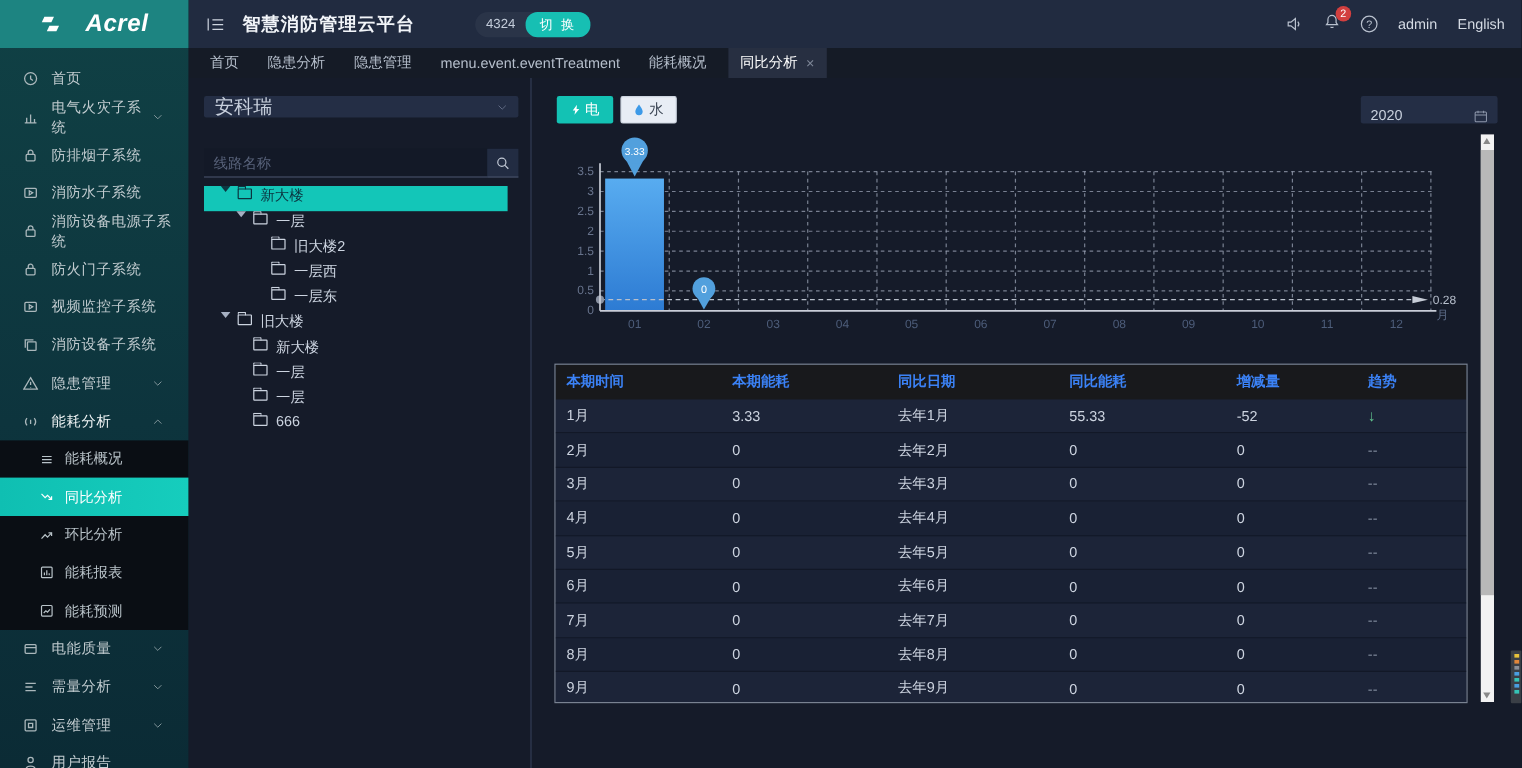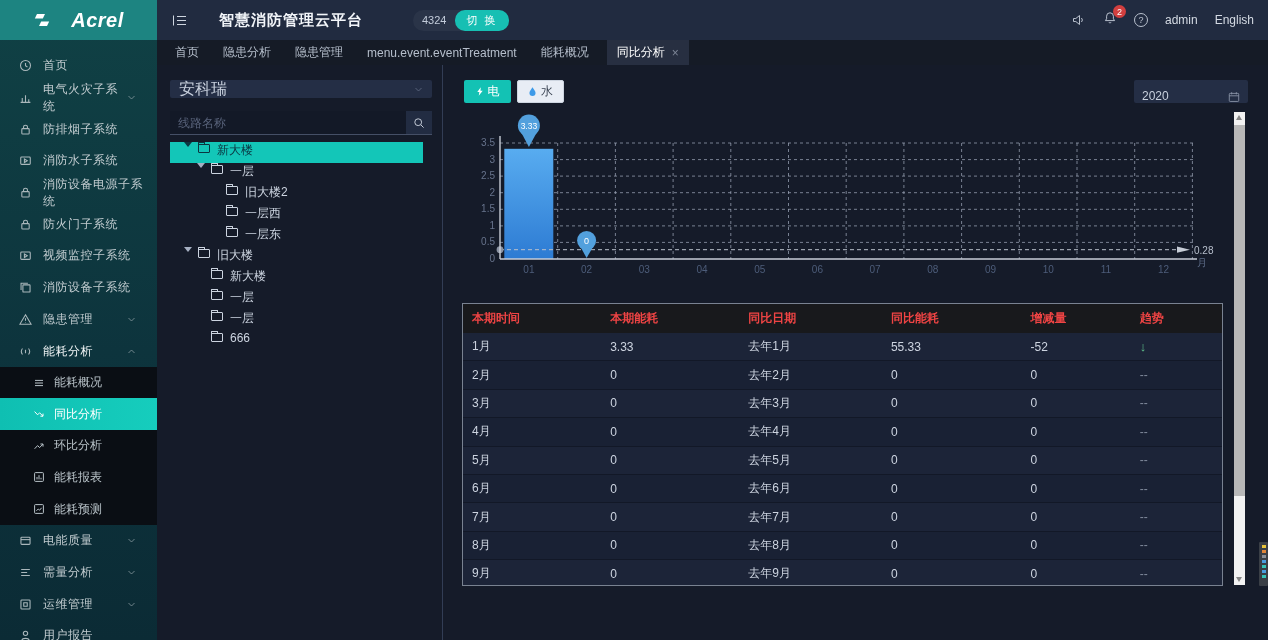--- a/index.html
+++ b/index.html
@@ -24,21 +24,21 @@
   .submenu { background:#0a0e14; }
   .sub-item { height:31.6px; display:flex; align-items:center; padding-left:33px;
     font-size:12px; color:#b9c3c9; cursor:pointer; }
   .sub-item .ic { width:12px; height:12px; margin-right:9px; }
   .sub-item.active { background:linear-gradient(90deg,#0fbfb2,#16cdbd); color:#fff; }
 
   
   .topbar { position:absolute; left:157px; top:0; width:1111px; height:40px;
     background:#212b40; display:flex; align-items:center; }
   .hamburger { width:15px; height:13px; margin-left:15px; color:#cfd6e0; cursor:pointer; }
-  .app-title { margin-left:32px; font-size:15px; font-weight:bold; color:#f2f5f9; letter-spacing:1px; }
+  .app-title { margin-left:15px; font-size:15px; font-weight:bold; color:#f2f5f9; letter-spacing:1px; }
   .badge-group { margin-left:50px; height:21px; background:#2a3448; border-radius:11px;
     display:flex; align-items:center; }
   .badge-count { padding:0 9px; font-size:11px; color:#c3ccda; }
   .switch-btn { height:21px; background:#17bfb3; border:none; border-radius:10px; padding:0 11px;
     color:#fff; font-size:11px; letter-spacing:2px; cursor:pointer; }
   .top-right { margin-left:auto; display:flex; align-items:center; gap:17px; margin-right:14px; }
   .top-right .ic { width:14px; height:14px; color:#b9c1ce; cursor:pointer; }
   .bell-wrap { position:relative; }
   .noti-badge { position:absolute; top:-6px; right:-9px; min-width:13px; height:13px; border-radius:7px;
     background:#d23f3f; color:#fff; font-size:9px; display:flex; align-items:center; justify-content:center; padding:0 3px; }
@@ -53,21 +53,21 @@
     font-size:12px; color:#b6bfcc; cursor:pointer; white-space:nowrap; }
   .tab.active { background:#272f41; color:#fff; padding:0 10px; }
   .tab-close { margin-left:7px; color:#7d8697; font-size:12px; cursor:pointer; }
 
   
   .tree-panel { position:absolute; left:157px; top:65px; width:286px; height:575px;
     border-right:1px solid #323d55; padding:15px 10px 0 13px; background:#151b29; }
   .station-select { height:18px; background:#242e45; border-radius:2px; display:flex; align-items:center;
     padding:0 9px; font-size:16px; color:#c8d0dd; cursor:pointer; }
   .station-select .chev { width:9px; height:9px; margin-left:auto; color:#67718a; }
-  .search-row { margin-top:13px; height:24px; display:flex; }
+  .search-row { margin-top:26px; height:24px; display:flex; }
   .search-input { flex:1; background:#131927; border:none; border-bottom:1px solid #454f66;
     color:#c8d0dd; font-size:12px; padding:0 8px; outline:none; }
   .search-input::placeholder { color:#58627a; }
   .search-btn { width:26px; background:#222c42; border:none; border-bottom:1px solid #454f66;
     color:#c3cad6; display:flex; align-items:center; justify-content:center; cursor:pointer; }
   .search-btn .ic { width:12px; height:12px; }
   .tree { margin-top:7px; width:253px; }
   .tree-row { height:21px; display:flex; align-items:flex-start; font-size:12px; color:#ccd4e0; cursor:pointer; }
   .tree-row.lvl0 { padding-left:14px; } .tree-row.lvl1 { padding-left:27px; } .tree-row.lvl2 { padding-left:42px; }
   .tree-row.selected { background:#13c6b8; color:#0b3540; }
@@ -93,21 +93,21 @@
   .year-select .ic { width:12px; height:12px; margin-left:auto; color:#8d97ab; }
 
   
   .chart { position:absolute; left:455px; top:106px; }
   .chart text { font-family:"Liberation Sans","DejaVu Sans",sans-serif; }
 
   
   .yoy-table { position:absolute; left:462px; top:303px; width:761px; height:283px;
     border:1px solid rgba(200,210,222,0.55); overflow:hidden; background:#1a2234; }
   .t-head { height:29px; background:#18191c; display:flex; align-items:center; }
-  .t-head .cell { font-weight:bold; color:#ef4444; }
+  .t-head .cell { font-weight:bold; color:#3b82f6; }
   .cell { font-size:12px; padding-left:9px; white-space:nowrap; overflow:hidden; }
   .c0{width:18.2%}.c1{width:18.2%}.c2{width:18.8%}.c3{width:18.4%}.c4{width:14.4%}.c5{width:12%}
   .t-row { height:28.4px; display:flex; align-items:center; border-bottom:1px solid #121827; color:#cdd4e0; }
   .t-row:nth-child(odd) { background:#1c2438; }
   .t-row:nth-child(even) { background:#192134; }
   .trend-down { color:#5fc08c; font-size:13px; }
   .trend-flat { color:#808a9c; }
 
   
   .main-scrollbar { position:absolute; left:1234px; top:112px; width:11px; height:473px; background:#f2f2f2; }

